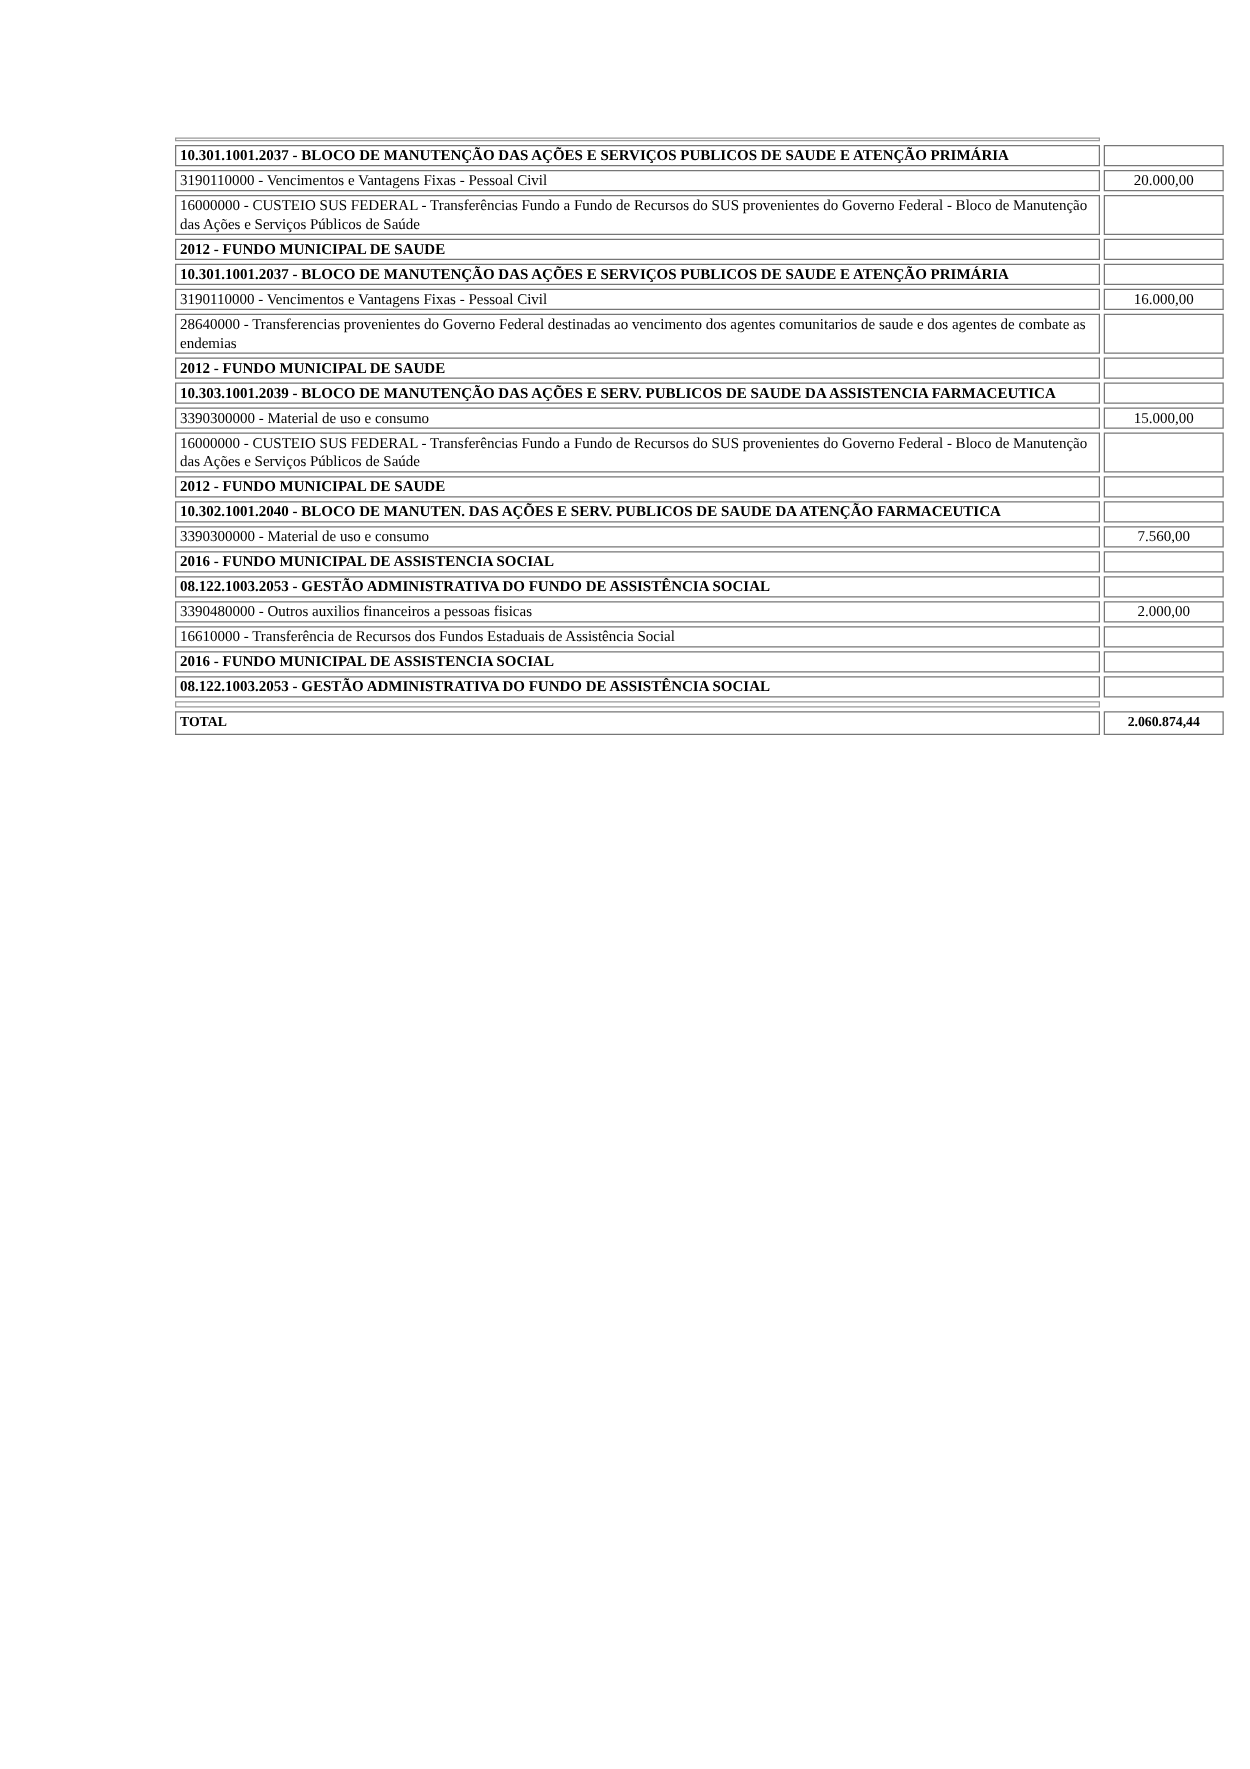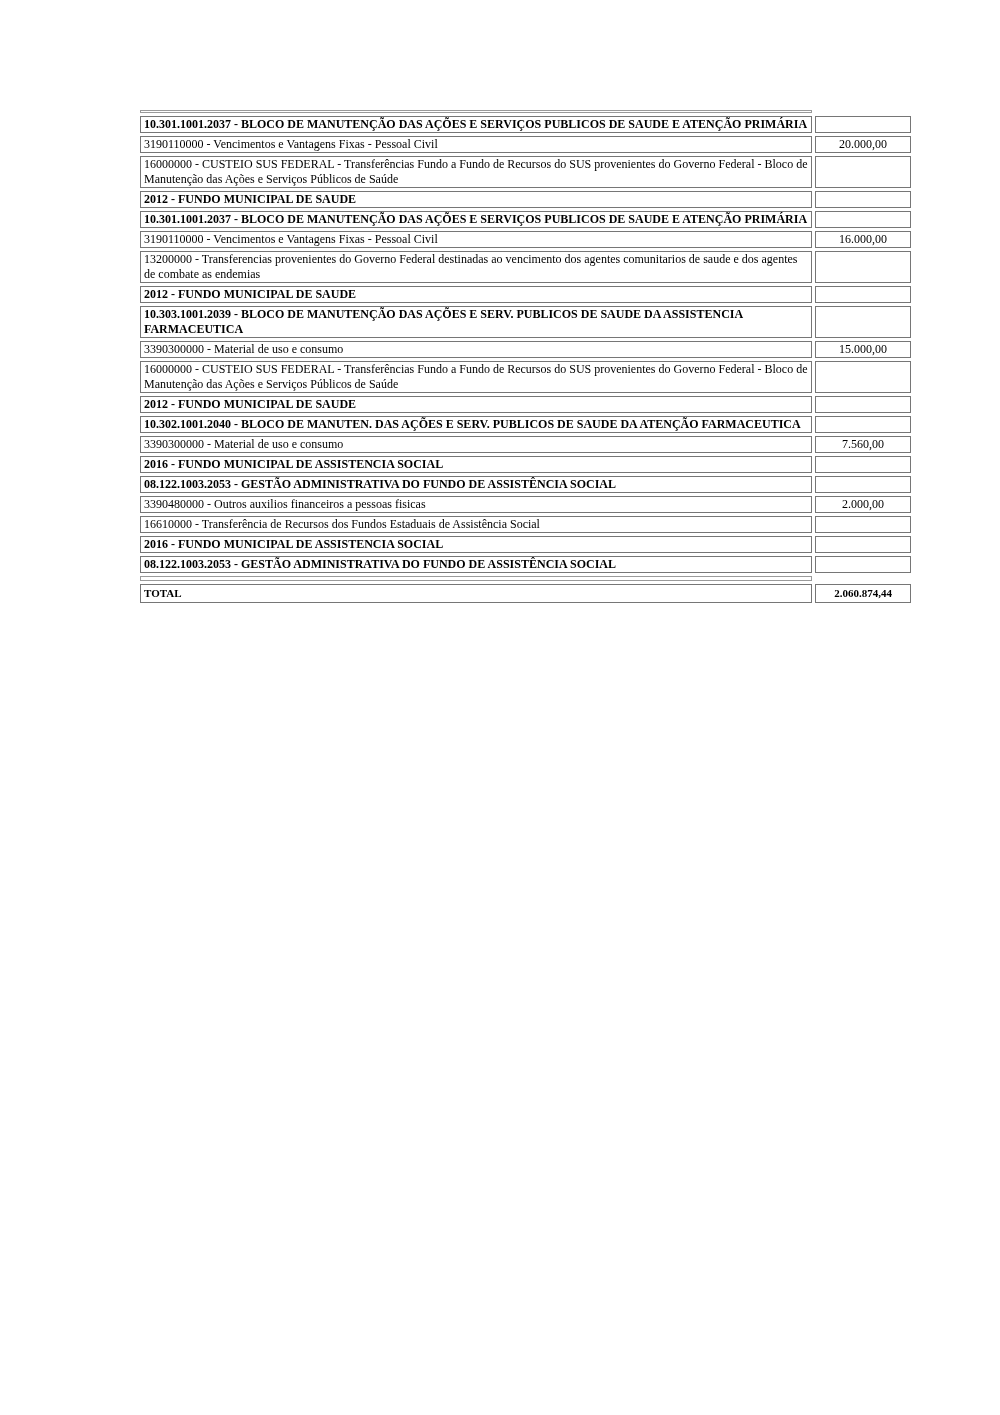--- a/index.html
+++ b/index.html
@@ -28,21 +28,21 @@
     table-layout: fixed;
   }
   td {
     box-sizing: border-box;
     border: 1px solid #767676;
     background: #ffffff;
     vertical-align: middle;
     overflow: hidden;
   }
   td.desc {
-    width: 672px;
+    width: 740px;
     padding: 0 3px;
     font-size: 12px;
     line-height: 15px;
     text-align: left;
   }
   td.amt {
     width: 96px;
     padding: 0 2px;
     font-size: 12px;
     line-height: 15px;
@@ -100,21 +100,21 @@
         </tr>
         <tr>
           <td class="desc bold">10.301.1001.2037 - BLOCO DE MANUTENÇÃO DAS AÇÕES E SERVIÇOS PUBLICOS DE SAUDE E ATENÇÃO PRIMÁRIA</td>
           <td class="amt"></td>
         </tr>
         <tr>
           <td class="desc">3190110000 - Vencimentos e Vantagens Fixas - Pessoal Civil</td>
           <td class="amt">16.000,00</td>
         </tr>
         <tr>
-          <td class="desc">13200000 - Transferencias provenientes do Governo Federal destinadas ao vencimento dos agentes comunitarios de saude e dos agentes de combate as endemias</td>
+          <td class="desc">28640000 - Transferencias provenientes do Governo Federal destinadas ao vencimento dos agentes comunitarios de saude e dos agentes de combate as endemias</td>
           <td class="amt"></td>
         </tr>
         <tr>
           <td class="desc bold">2012 - FUNDO MUNICIPAL DE SAUDE</td>
           <td class="amt"></td>
         </tr>
         <tr>
           <td class="desc bold">10.303.1001.2039 - BLOCO DE MANUTENÇÃO DAS AÇÕES E SERV. PUBLICOS DE SAUDE DA ASSISTENCIA FARMACEUTICA</td>
           <td class="amt"></td>
         </tr>

